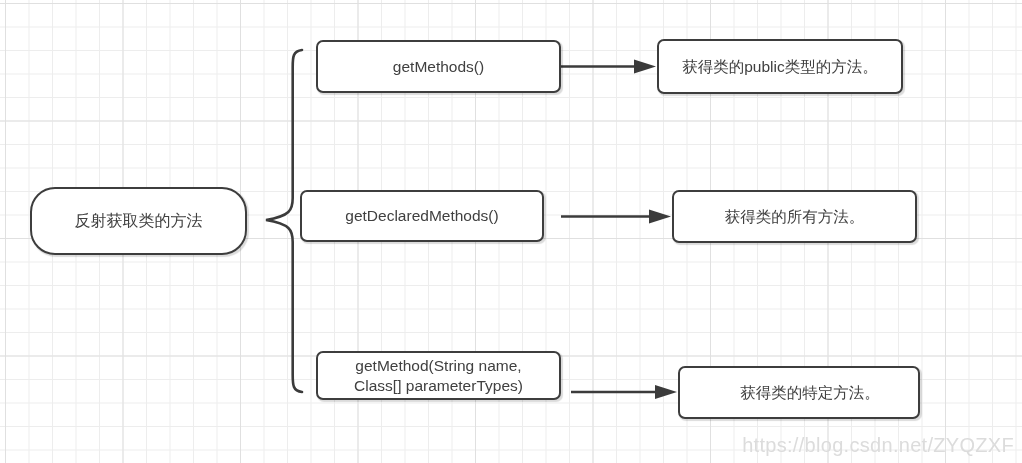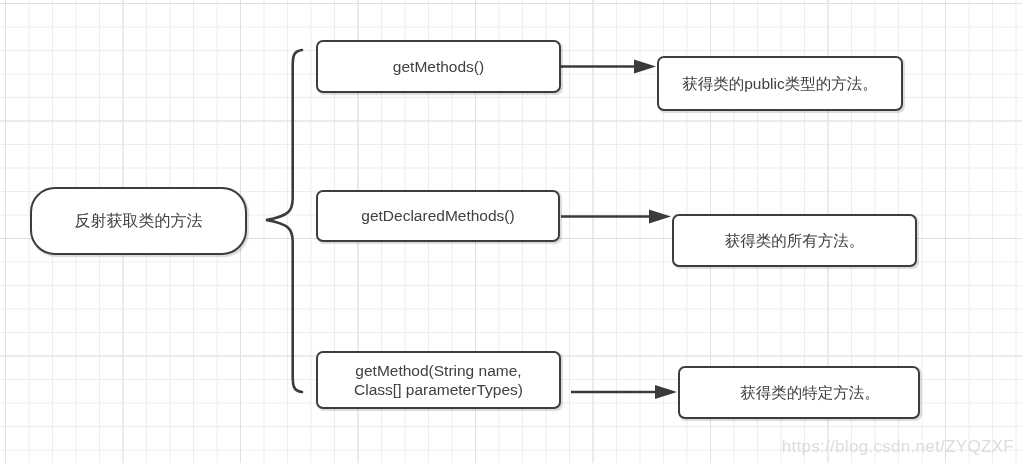--- a/index.html
+++ b/index.html
@@ -36,37 +36,37 @@
     align-items: center;
     justify-content: center;
     text-align: center;
     color: #404040;
     font-size: 15.5px;
     line-height: 1.25;
     white-space: pre-line;
   }
   .node-root    { left: 30px;  top: 187px; width: 217px; height: 68px; font-size: 16px; border-radius: 25px; }
   .node-m1      { left: 316px; top: 40px;  width: 245px; height: 53px; }
-  .node-m2      { left: 316px; top: 190px; width: 244px; height: 52px; }
-  .node-m3      { left: 316px; top: 351px; width: 245px; height: 58px; }
-  .node-d1      { left: 657px; top: 39px;  width: 246px; height: 55px; margin-top: 17px; }
-  .node-d2      { left: 672px; top: 190px; width: 245px; height: 53px; margin-top: 24px; }
+  .node-m2      { left: 300px; top: 190px; width: 244px; height: 52px; }
+  .node-m3      { left: 316px; top: 351px; width: 245px; height: 49px; }
+  .node-d1      { left: 657px; top: 39px;  width: 246px; height: 55px; }
+  .node-d2      { left: 672px; top: 190px; width: 245px; height: 53px; }
   .node-d3      { left: 678px; top: 366px; width: 242px; height: 53px; padding-left: 22px; }
   .connectors {
     position: absolute;
     left: 0; top: 0;
     width: 1022px;
     height: 463px;
     pointer-events: none;
   }
   .watermark {
     position: absolute;
     right: 8px;
     bottom: 6px;
-    font-size: 17px;
+    font-size: 20px;
     color: #dcdcdc;
     letter-spacing: 0.3px;
     user-select: none;
   }
 </style>
 </head>
 <body>
 
 <div class="canvas">
 

